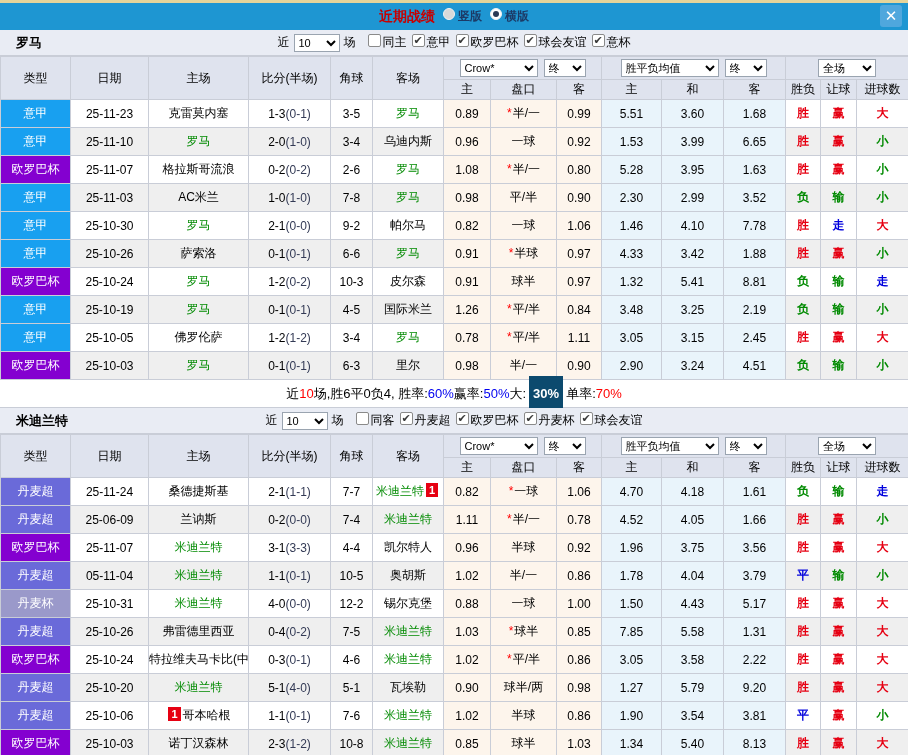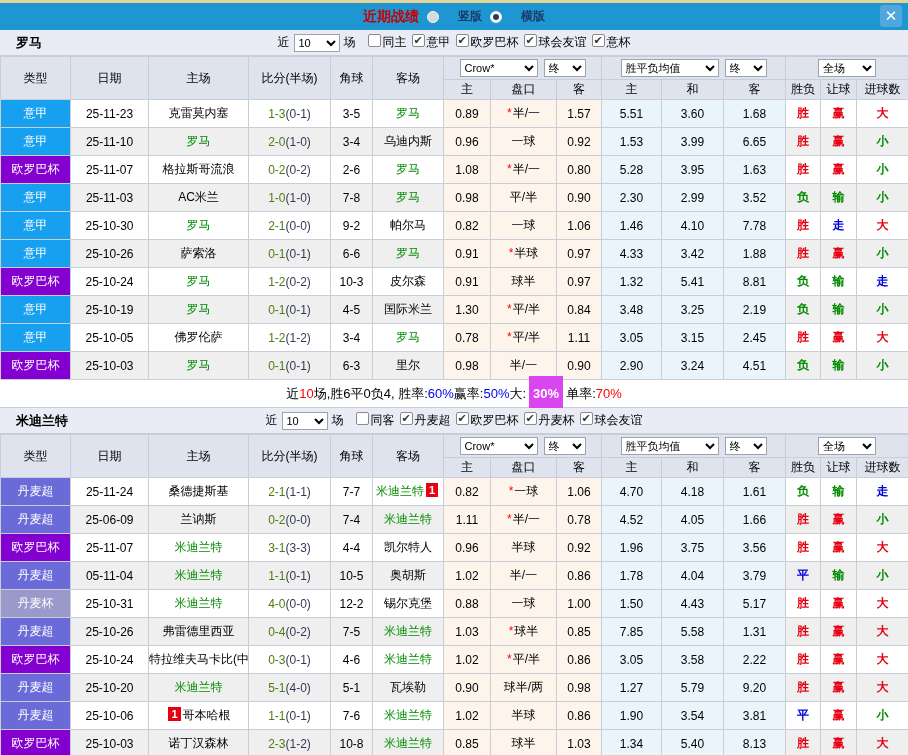--- a/index.html
+++ b/index.html
@@ -4,21 +4,21 @@
 <style>
   html,body{margin:0;padding:0;}
   body{
     width:908px;height:755px;overflow:hidden;background:#fff;
     font-family:"Liberation Sans","DejaVu Sans",sans-serif;font-size:12px;color:#000;
   }
   
   .top-strip{height:3px;background:#e5d49a;}
   .titlebar{height:27px;background:#1e96d2;position:relative;display:flex;align-items:center;justify-content:center;}
   .title{color:#c80000;font-weight:bold;font-size:14px;}
-  .radio-wrap{display:inline-flex;align-items:center;margin-left:8px;cursor:pointer;gap:16px;}
+  .radio-wrap{display:inline-flex;align-items:flex-start;margin-left:8px;cursor:pointer;}
   .radio{width:12px;height:12px;border-radius:50%;background:#d9d9d9;border:1px solid #f2f2f2;margin-right:3px;position:relative;box-sizing:border-box;}
   .radio.checked{background:#fff;}
   .radio.checked::after{content:'';position:absolute;left:2px;top:2px;right:2px;bottom:2px;border-radius:50%;background:#2b3a55;}
   .radio-label{color:#1c3a66;font-weight:bold;font-size:12px;}
   .close{position:absolute;right:6px;top:2px;width:22px;height:22px;background:#4fa7dd;color:#fff;
          font-weight:bold;font-size:15px;display:flex;align-items:center;justify-content:center;border-radius:3px;cursor:pointer;}
   
   .team-row{height:25px;background:#e9ecf4;border-bottom:1px solid #c9cdd7;position:relative;display:flex;align-items:center;justify-content:center;}
   .team-name{position:absolute;left:16px;font-weight:bold;font-size:13px;}
   .filters{display:flex;align-items:center;}
@@ -40,34 +40,34 @@
   .sel-company{width:78px;}
   .sel-state{width:42px;}
   .sel-avg{width:98px;}
   .sel-scope{width:58px;}
   .grid tbody td{height:27px;}
   tr.alt td{background:#efefef;}
   .grid td.odds{background:#fdf5ec;}
   .grid td.avg{background:#e9f4fb;}
   .grid td.type{color:#fff;}
   .green{color:#008a00;}
-  .ft{color:#4d7c0f;}
+  .ft{color:#000000;}
   .ht{color:#333a55;}
   .star{color:#f00;margin-right:1px;}
   .badge{display:inline-block;background:#e60012;color:#fff;font-size:11px;font-weight:bold;line-height:14px;padding:0 3px;margin:0 2px;vertical-align:1px;}
   td.res{font-weight:bold;}
   .c-red{color:#e60012;}
   .c-green{color:#008a00;}
   .c-blue{color:#0000dd;}
   
   .summary-row{height:27px;display:flex;align-items:center;justify-content:center;font-size:13px;border-bottom:1px solid #c9cdd7;background:#fff;}
   .sum-k{color:#000;}
   .sum-r{color:#f00;}
   .sum-b{color:#0000f0;}
-  .sum-gbox{background:#d946ef;color:#fff;font-weight:bold;padding:10px 4px;margin:0 3px;}
+  .sum-gbox{background:#0c4a6e;color:#fff;font-weight:bold;padding:10px 4px;margin:0 3px;}
 </style>
 </head>
 <body>
 
 <div class="top-strip"></div>
 
 <div class="titlebar">
   <span class="title">近期战绩</span>
   <span class="radio-wrap">
     <span class="radio"></span>
@@ -169,21 +169,21 @@
         <tbody>
           <tr>
             <td class="type" style="background: rgb(24, 160, 240);">意甲</td>
             <td class="date">25-11-23</td>
             <td class="teamcell"><span>克雷莫内塞</span></td>
             <td class="score"><span class="ft">1-3</span><span class="ht">(0-1)</span></td>
             <td class="corner">3-5</td>
             <td class="teamcell"><span class="green">罗马</span></td>
             <td class="odds">0.89</td>
             <td class="odds"><span class="star">*</span><span>半/一</span></td>
-            <td class="odds">1.57</td>
+            <td class="odds">0.99</td>
             <td class="avg">5.51</td>
             <td class="avg">3.60</td>
             <td class="avg">1.68</td>
             <td class="res c-red">胜</td>
             <td class="res c-red">赢</td>
             <td class="res c-red">大</td>
           </tr>
           <tr class="alt">
             <td class="type" style="background: rgb(24, 160, 240);">意甲</td>
             <td class="date">25-11-10</td>
@@ -286,21 +286,21 @@
             <td class="res c-green">输</td>
             <td class="res c-blue">走</td>
           </tr>
           <tr class="alt">
             <td class="type" style="background: rgb(24, 160, 240);">意甲</td>
             <td class="date">25-10-19</td>
             <td class="teamcell"><span class="green">罗马</span></td>
             <td class="score"><span class="ft">0-1</span><span class="ht">(0-1)</span></td>
             <td class="corner">4-5</td>
             <td class="teamcell"><span>国际米兰</span></td>
-            <td class="odds">1.30</td>
+            <td class="odds">1.26</td>
             <td class="odds"><span class="star">*</span><span>平/半</span></td>
             <td class="odds">0.84</td>
             <td class="avg">3.48</td>
             <td class="avg">3.25</td>
             <td class="avg">2.19</td>
             <td class="res c-green">负</td>
             <td class="res c-green">输</td>
             <td class="res c-green">小</td>
           </tr>
           <tr>

